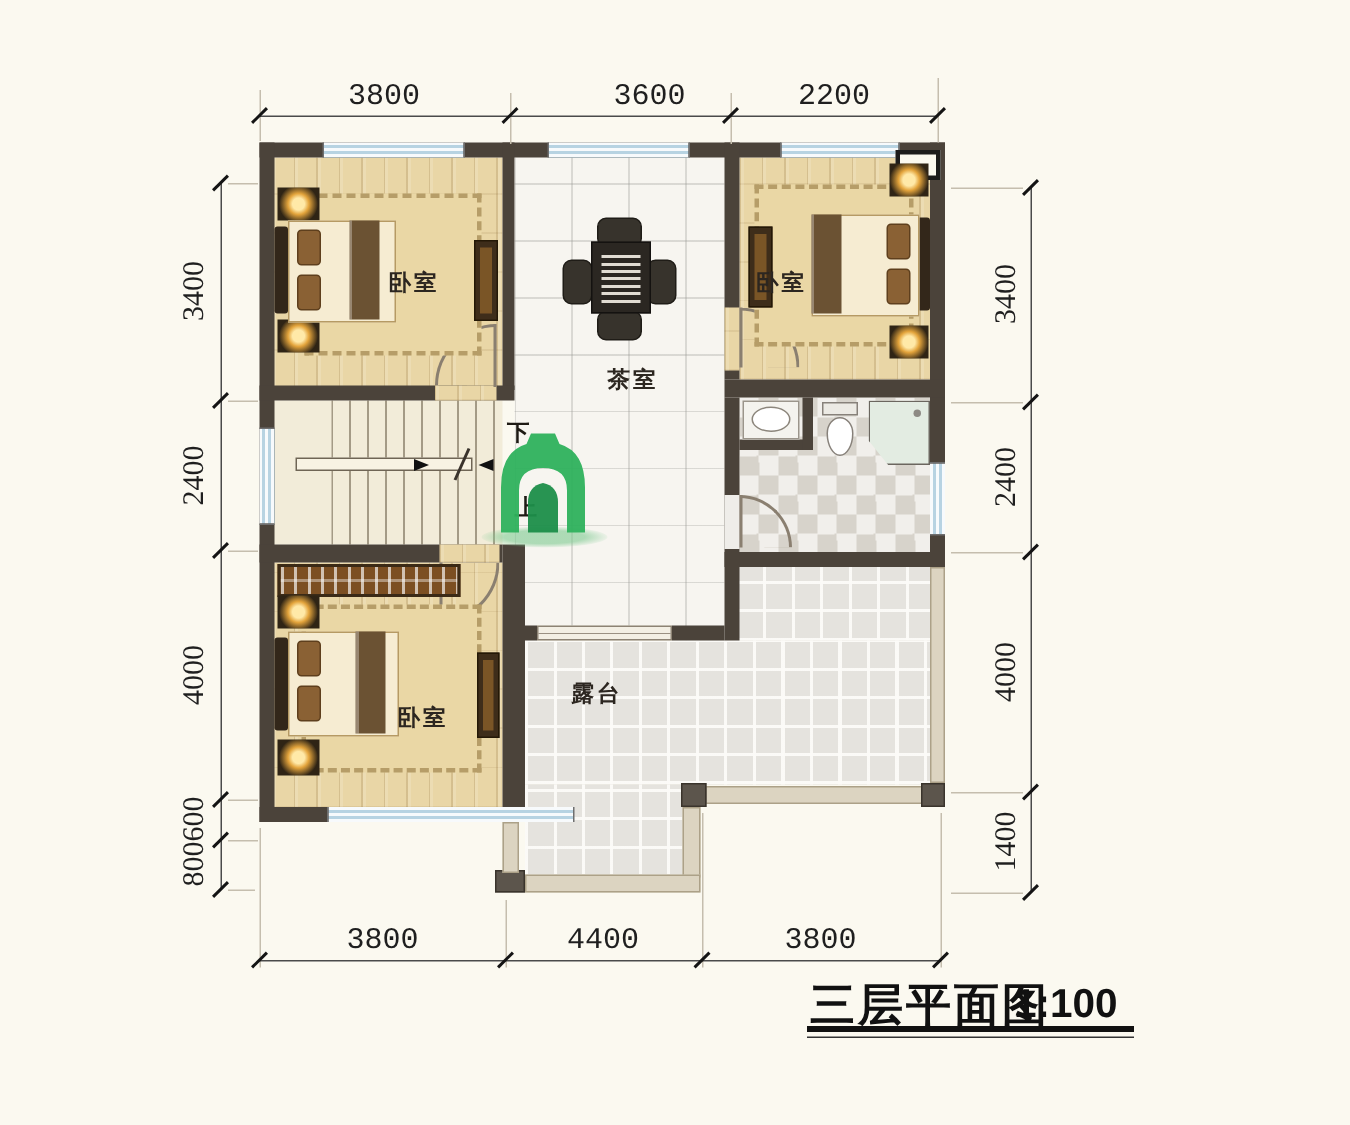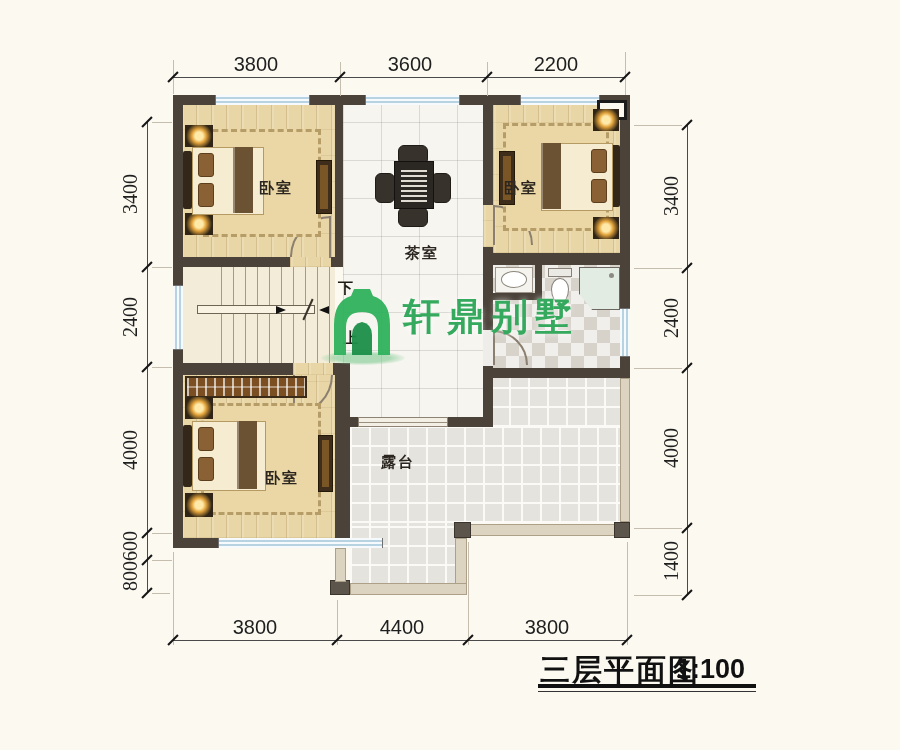--- a/index.html
+++ b/index.html
@@ -48,21 +48,21 @@
   
   .arc{position:absolute;border:0 solid #8a7f70;box-sizing:border-box}
   .arc-tl{border-radius:100% 0 0 0;border-width:2px 0 0 2px}
   .arc-tr{border-radius:0 100% 0 0;border-width:2px 2px 0 0}
   .arc-br{border-radius:0 0 100% 0;border-width:0 2px 2px 0}
   .leaf{position:absolute;background:#8a7f70}
   
   .dline{position:absolute;background:#4a4a4a}
   .ext{position:absolute;background:#c5beae}
   .tick{position:absolute;width:14px;height:2px;background:#141414;transform:rotate(-45deg)}
-  .dtxt{position:absolute;font-family:Liberation Sans, sans-serif;font-size:20px;color:#1f1f1f;
+  .dtxt{position:absolute;font-family:Liberation Mono, monospace;font-size:20px;color:#1f1f1f;
         transform:translateX(-50%);white-space:nowrap}
   .dtxtv{position:absolute;font-family:"Liberation Serif",serif;font-size:20px;color:#1f1f1f;
         transform:translate(-50%,-50%) rotate(-90deg);white-space:nowrap}
   
   .rlabel{position:absolute;font-size:15px;font-weight:700;color:#2c2620;letter-spacing:2px;white-space:nowrap}
   .updown{position:absolute;font-size:15px;font-weight:700;color:#1e1a14}
   .logo-cn{position:absolute;font-size:37px;font-weight:700;color:#35a95d;letter-spacing:7px;white-space:nowrap;
            text-shadow:0 0 6px rgba(255,255,255,.85)}
   .logo-en{position:absolute;font-size:21px;font-weight:700;color:#2aa56b;white-space:nowrap;
            text-shadow:0 0 5px rgba(255,255,255,.85)}
@@ -198,34 +198,33 @@
     <div class="rlabel" style="left:331px;top:84px">卧室</div>
     <div class="rlabel" style="left:92px;top:374px">卧室</div>
     <div class="rlabel" style="left:232px;top:149px">茶室</div>
     <div class="rlabel" style="left:208px;top:358px">露台</div>
 
     <div class="abs" style="left:148px;top:256px;width:84px;height:14px;background:radial-gradient(ellipse at center,rgba(124,201,143,.6) 0 45%,rgba(124,201,143,0) 75%);border-radius:50%"></div>
     <svg class="abs" style="left:152px;top:190px;opacity:.95" width="74" height="74" viewBox="0 0 74 74">
       <path d="M9 70 L9 40 Q9 16 26 11 L29 4 L45 4 L48 11 Q65 16 65 40 L65 70 L53 70 L53 42 Q53 27 37 27 Q21 27 21 42 L21 70 Z" fill="#2fb25d"></path>
       <path d="M27 70 L27 50 Q27 39 37 37 Q47 39 47 50 L47 70 Z" fill="#1d8f4a"></path>
     </svg>
-    <div class="logo-cn" style="left:230px;top:197px">轩鼎别墅</div>
   </div>
 
   <div class="ext" style="left:173px;top:60px;width:1px;height:34px"></div>
   <div class="ext" style="left:340px;top:62px;width:1px;height:34px"></div>
   <div class="ext" style="left:487px;top:62px;width:1px;height:34px"></div>
   <div class="ext" style="left:625px;top:52px;width:1px;height:43px"></div>
   <div class="dline" style="left:173px;top:77px;width:452px;height:1px"></div>
   <div class="tick" style="left:166px;top:76px"></div>
   <div class="tick" style="left:333px;top:76px"></div>
   <div class="tick" style="left:480px;top:76px"></div>
   <div class="tick" style="left:618px;top:76px"></div>
   <div class="dtxt" style="left:256px;top:53px">3800</div>
-  <div class="dtxt" style="left:410px;top:53px">3600</div>
+  <div class="dtxt" style="left:433px;top:53px">3600</div>
   <div class="dtxt" style="left:556px;top:53px">2200</div>
 
   <div class="ext" style="left:173px;top:552px;width:1px;height:93px"></div>
   <div class="ext" style="left:337px;top:600px;width:1px;height:45px"></div>
   <div class="ext" style="left:468px;top:542px;width:1px;height:103px"></div>
   <div class="ext" style="left:627px;top:542px;width:1px;height:103px"></div>
   <div class="dline" style="left:173px;top:640px;width:454px;height:1px"></div>
   <div class="tick" style="left:166px;top:639px"></div>
   <div class="tick" style="left:330px;top:639px"></div>
   <div class="tick" style="left:461px;top:639px"></div>

